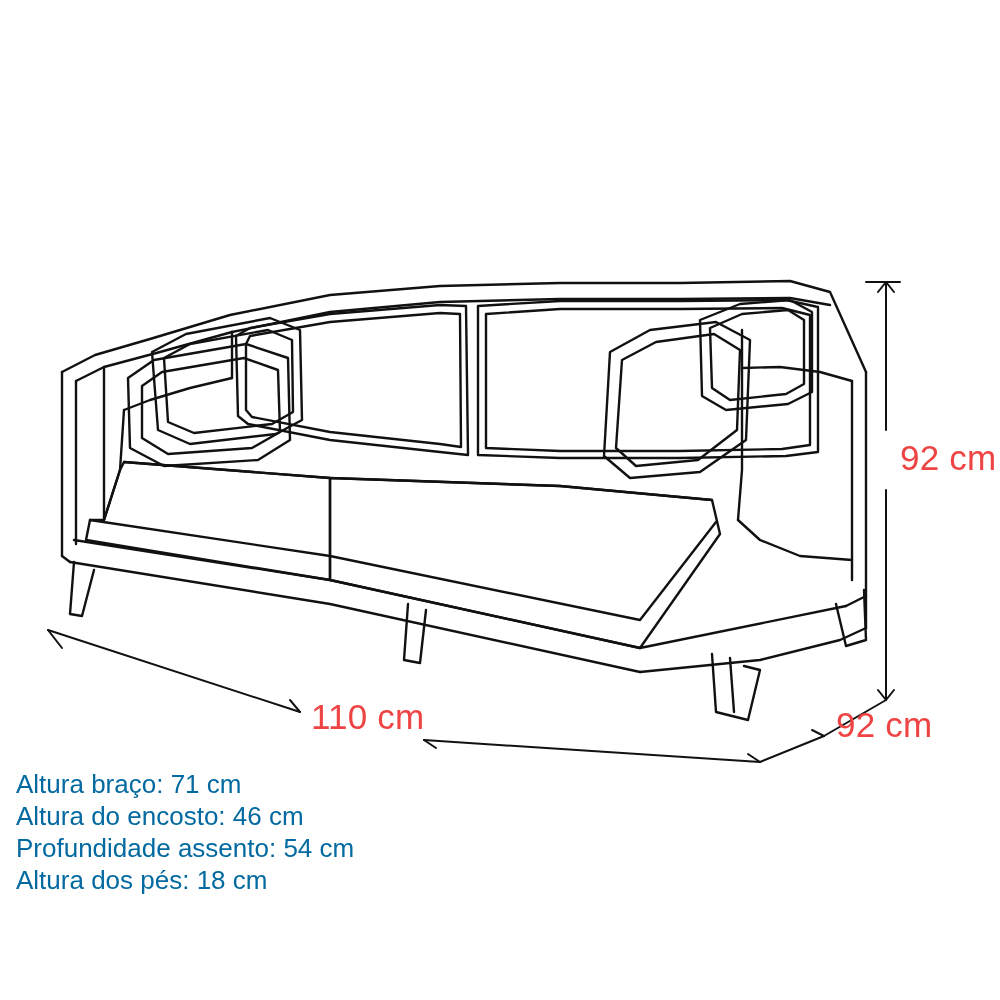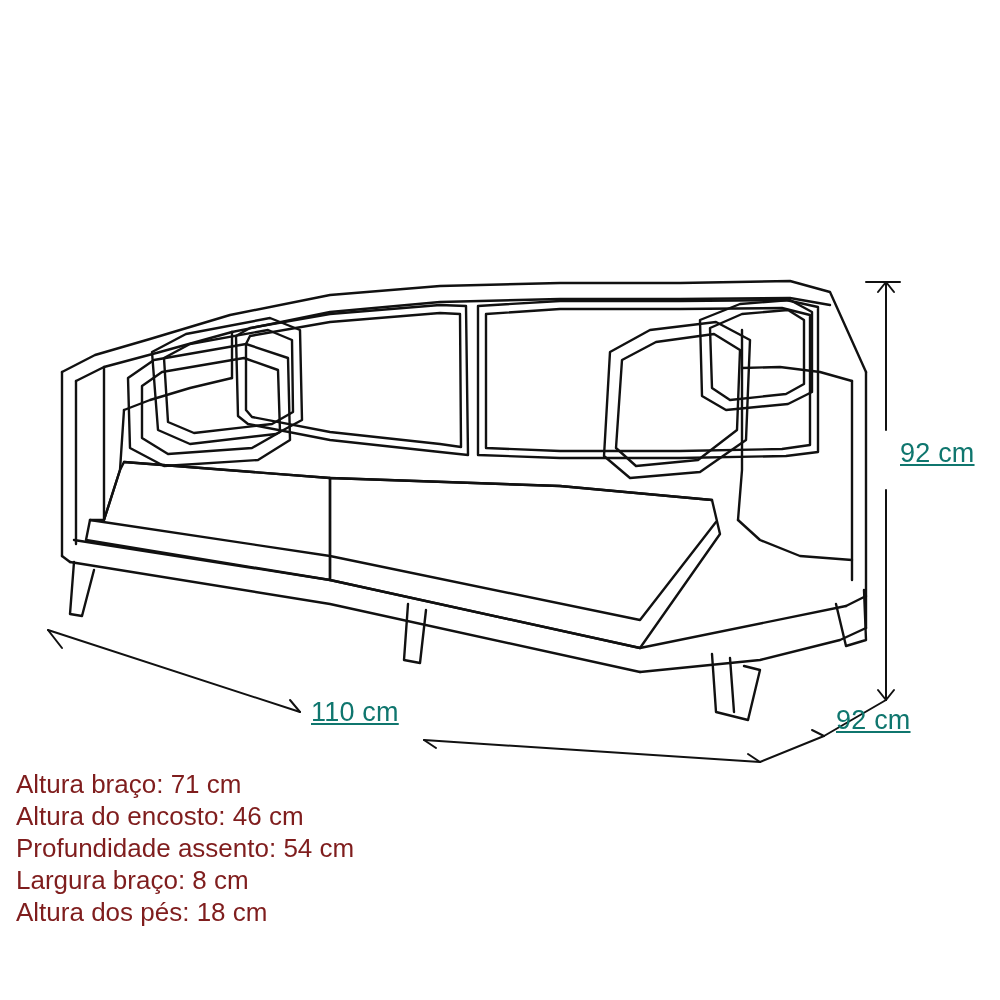--- a/index.html
+++ b/index.html
@@ -24,40 +24,39 @@
   }
   svg.drawing {
     position: absolute;
     left: 0;
     top: 0;
     width: 1000px;
     height: 1000px;
   }
   .dim-label {
     position: absolute;
-    font-size: 27px;
+    font-size: 35px;
     letter-spacing: 0.2px;
-    color: #0f766e;
+    color: #ef4444;
     white-space: nowrap;
-    text-decoration: underline;
   }
   #label-width  { left: 311px; top: 697px; }
   #label-depth  { left: 836px; top: 705px; }
   #label-height { left: 900px; top: 438px; }
 
   #spec-list {
     position: absolute;
     left: 16px;
     top: 768px;
     width: 560px;
   }
   .spec-row {
     font-size: 26px;
     line-height: 32px;
-    color: #7f1d1d;
+    color: #0369a1;
     white-space: nowrap;
   }
 </style>
 </head>
 <body>
 
 <div id="diagram-root">
 
   <svg class="drawing" viewBox="0 0 1000 1000" aria-hidden="true">
     <g fill="none" stroke="#111111" stroke-width="2.4" stroke-linejoin="round" stroke-linecap="round">
@@ -146,17 +145,16 @@
   <div class="dim-label" id="label-width">110 cm</div>
 
   <div class="dim-label" id="label-depth">92 cm</div>
 
   <div class="dim-label" id="label-height">92 cm</div>
 
   <div id="spec-list">
     <div class="spec-row">Altura braço: 71 cm</div>
     <div class="spec-row">Altura do encosto: 46 cm</div>
     <div class="spec-row">Profundidade assento: 54 cm</div>
-    <div class="spec-row">Largura braço: 8 cm</div>
     <div class="spec-row">Altura dos pés: 18 cm</div>
   </div>
 
 </div>
 
 </body></html>

